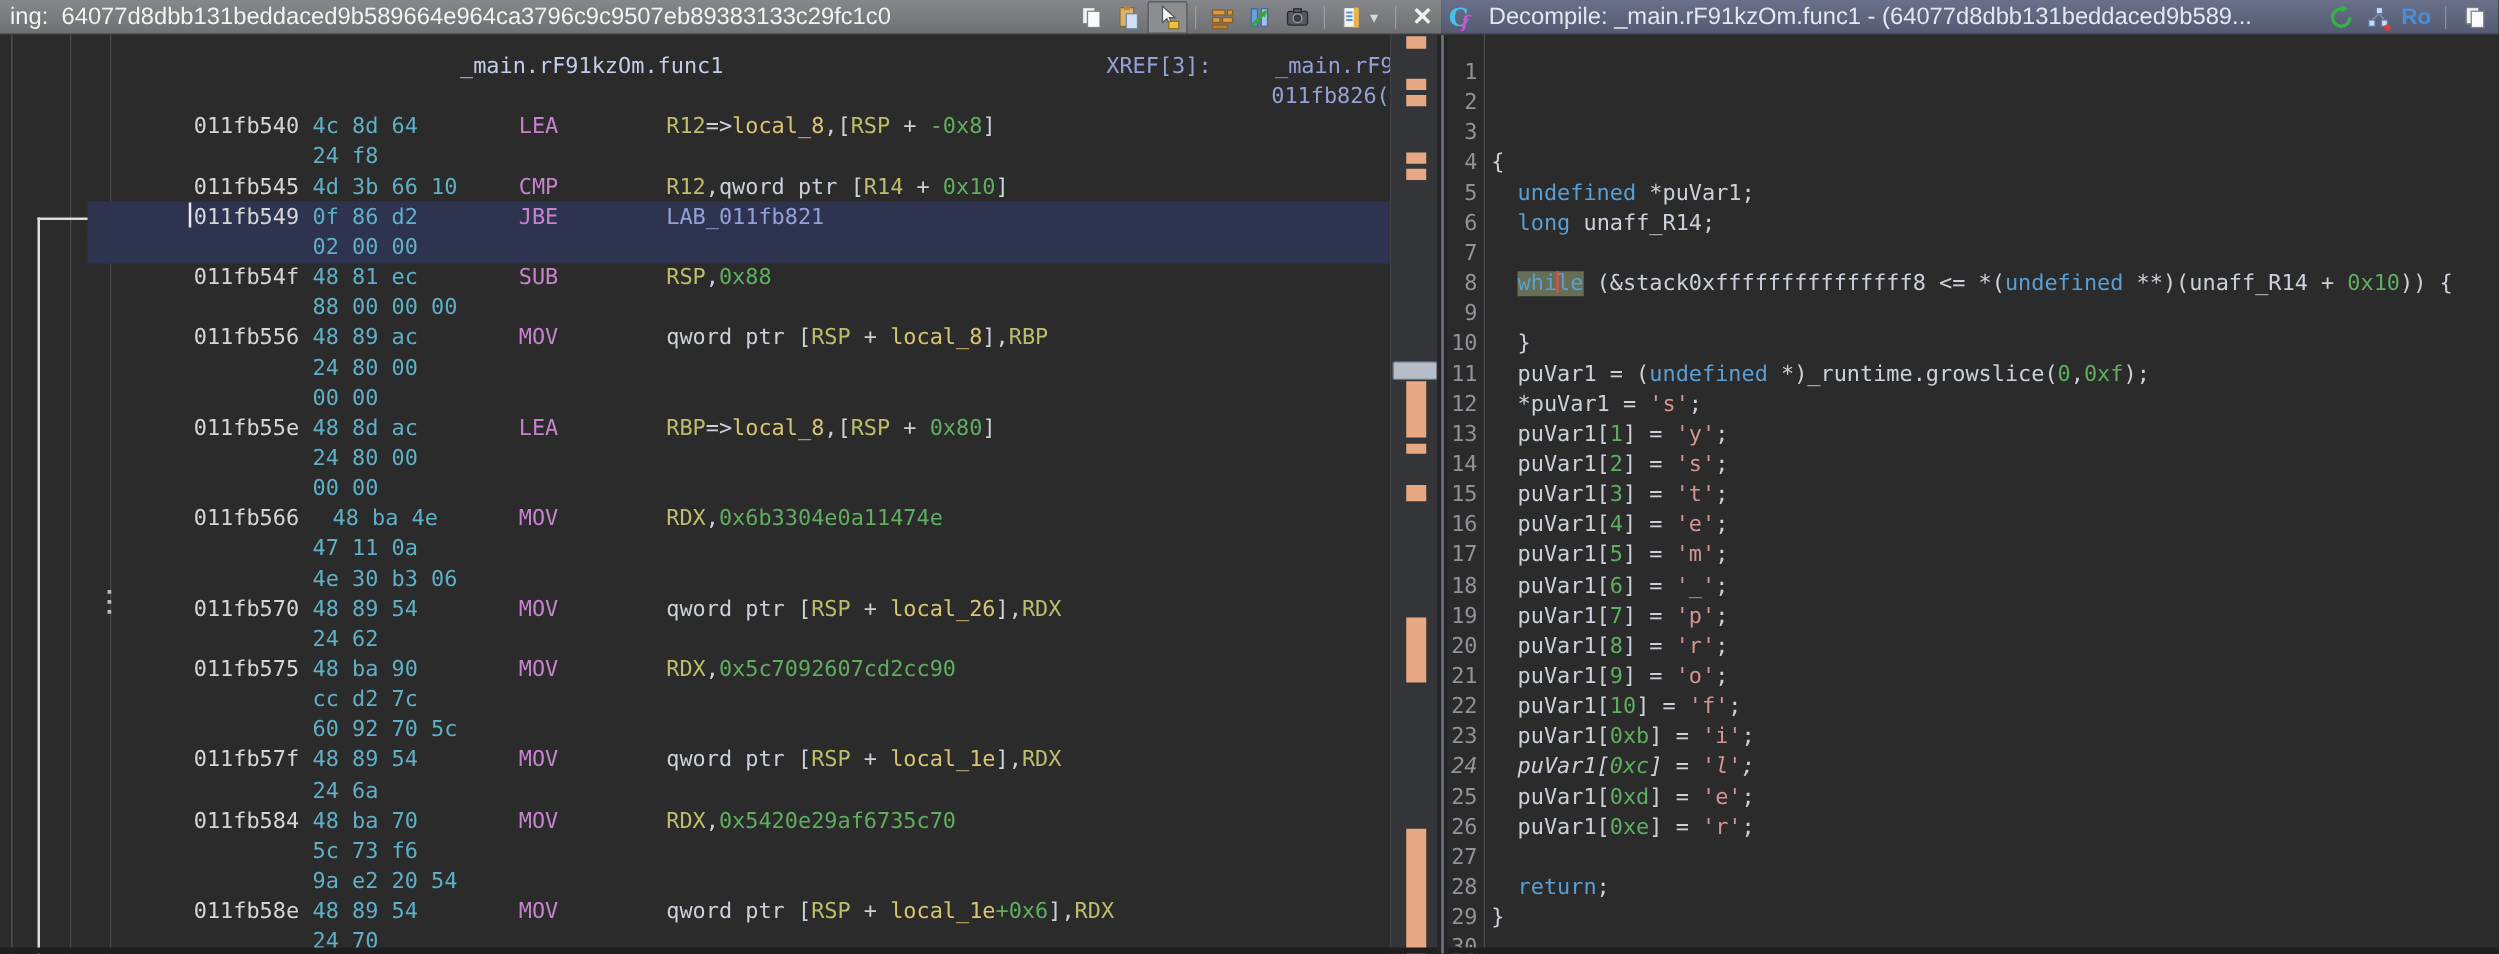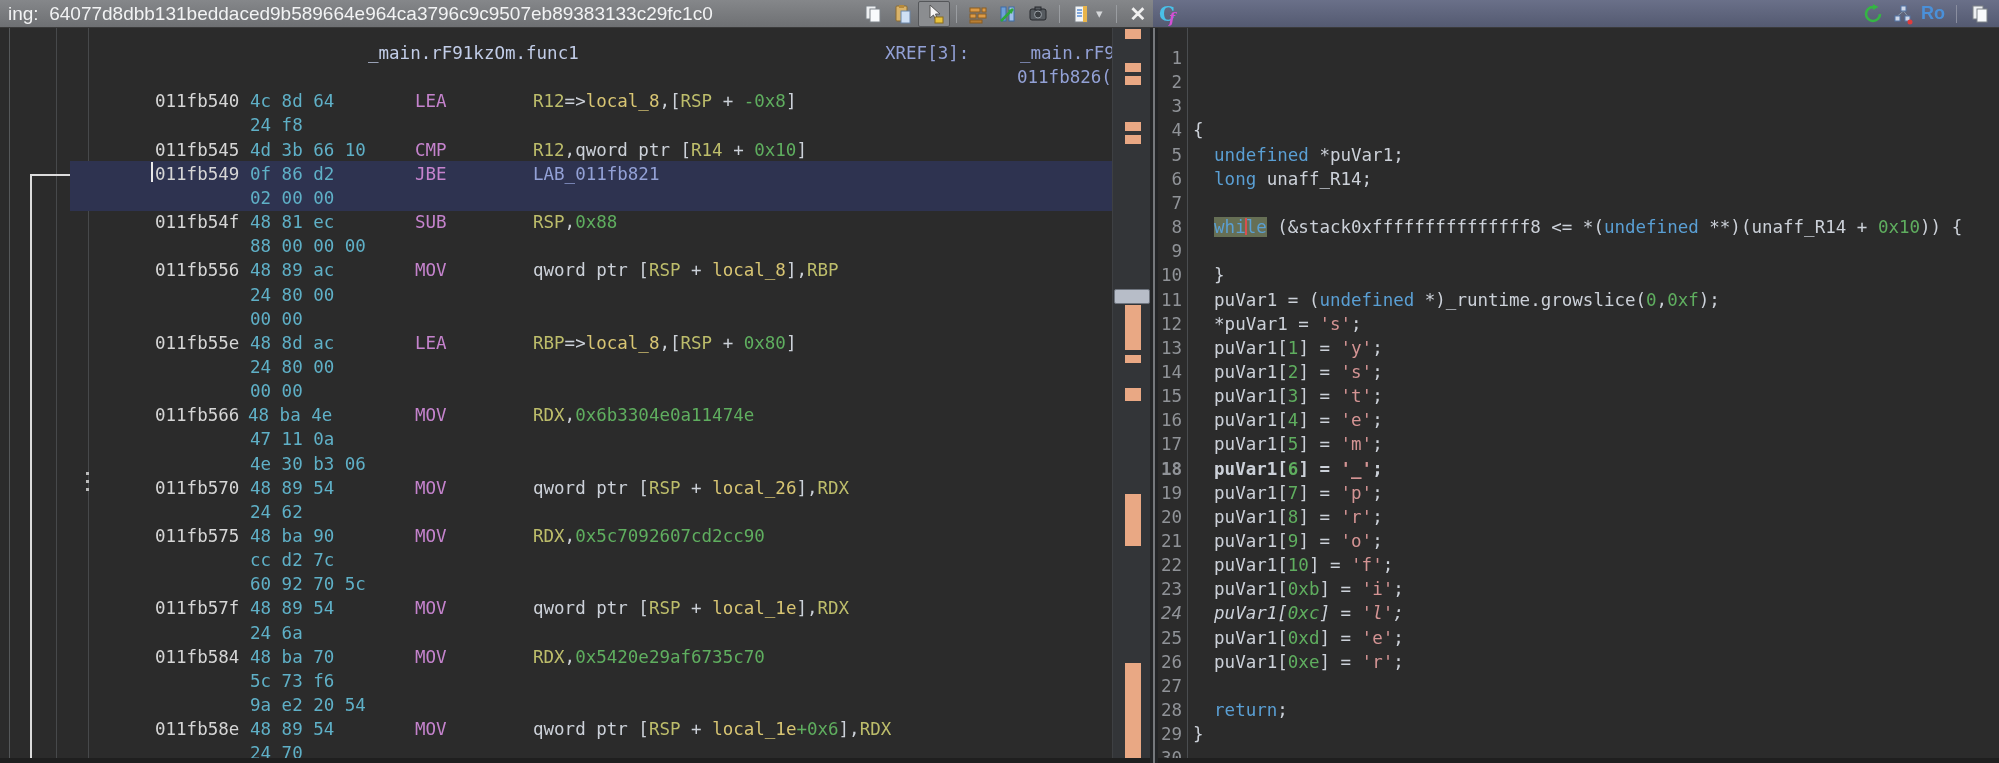--- a/index.html
+++ b/index.html
@@ -121,20 +121,21 @@
           <line x1="7" y1="13" x2="12" y2="13" stroke="#5b8fd4" stroke-width="1.5"></line>
         </svg>
     </div>
     <span class="dd-caret">▾</span>
     <span class="tb-sep"></span>
     <div class="tbtn"><span class="close-x">✕</span></div>
   </div>
 
   <div class="tb tb-right">
     <span class="dc-icon"><span class="c">C</span><span class="f">f</span></span>
+    <span class="tb-title">Decompile: _main.rF91kzOm.func1 - (64077d8dbb131beddaced9b589...</span>
     <span class="tb-spacer"></span>
     <div class="tbtn">
       <svg viewBox="0 0 22 22">
           <path d="M11 4 a7 7 0 1 0 7 7" fill="none" stroke="#35b544" stroke-width="2.6"></path>
           <path d="M11 1 l5.5 3 -5.5 3 z" fill="#35b544"></path>
         </svg>
     </div>
     <div class="tbtn">
       <svg viewBox="0 0 22 22">
           <path d="M11.5 8 L5.5 13 M11.5 8 L15.5 13" stroke="#8899aa"></path>
@@ -178,21 +179,21 @@
         <div class="lrow hl" style="top: 133.75px;"><span class="lst-caret"></span><span class="c-addr" style="left: 155px;">011fb549</span><span class="c-bytes" style="left: 250px;">0f 86 d2</span><span class="c-mnem" style="left: 415px;">JBE</span><span class="c-ops" style="left: 533px;"><span class="tk-lab">LAB_011fb821</span></span></div>
         <div class="lrow hl" style="top: 157.9px;"><span class="c-bytes" style="left: 250px;">02 00 00</span></div>
         <div class="lrow" style="top: 182.05px;"><span class="c-addr" style="left: 155px;">011fb54f</span><span class="c-bytes" style="left: 250px;">48 81 ec</span><span class="c-mnem" style="left: 415px;">SUB</span><span class="c-ops" style="left: 533px;"><span class="tk-reg">RSP</span><span class="tk-pln">,</span><span class="tk-num">0x88</span></span></div>
         <div class="lrow" style="top: 206.2px;"><span class="c-bytes" style="left: 250px;">88 00 00 00</span></div>
         <div class="lrow" style="top: 230.35px;"><span class="c-addr" style="left: 155px;">011fb556</span><span class="c-bytes" style="left: 250px;">48 89 ac</span><span class="c-mnem" style="left: 415px;">MOV</span><span class="c-ops" style="left: 533px;"><span class="tk-pln">qword ptr [</span><span class="tk-reg">RSP</span><span class="tk-pln"> + </span><span class="tk-var">local_8</span><span class="tk-pln">],</span><span class="tk-reg">RBP</span></span></div>
         <div class="lrow" style="top: 254.5px;"><span class="c-bytes" style="left: 250px;">24 80 00</span></div>
         <div class="lrow" style="top: 278.65px;"><span class="c-bytes" style="left: 250px;">00 00</span></div>
         <div class="lrow" style="top: 302.8px;"><span class="c-addr" style="left: 155px;">011fb55e</span><span class="c-bytes" style="left: 250px;">48 8d ac</span><span class="c-mnem" style="left: 415px;">LEA</span><span class="c-ops" style="left: 533px;"><span class="tk-reg">RBP</span><span class="tk-pln">=&gt;</span><span class="tk-var">local_8</span><span class="tk-pln">,[</span><span class="tk-reg">RSP</span><span class="tk-pln"> + </span><span class="tk-num">0x80</span><span class="tk-pln">]</span></span></div>
         <div class="lrow" style="top: 326.95px;"><span class="c-bytes" style="left: 250px;">24 80 00</span></div>
         <div class="lrow" style="top: 351.1px;"><span class="c-bytes" style="left: 250px;">00 00</span></div>
-        <div class="lrow" style="top: 375.25px;"><span class="c-addr" style="left: 155px;">011fb566</span><span class="c-bytes" style="left: 248px;">48 ba 4e</span><span class="c-mnem" style="left: 415px;">MOV</span><span class="c-ops" style="left: 533px;"><span class="tk-reg">RDX</span><span class="tk-pln">,</span><span class="tk-num">0x6b3304e0a11474e</span></span></div>
+        <div class="lrow" style="top: 375.25px;"><span class="c-addr" style="left: 155px;">011fb566</span><span class="c-bytes" style="left: 266px;">48 ba 4e</span><span class="c-mnem" style="left: 415px;">MOV</span><span class="c-ops" style="left: 533px;"><span class="tk-reg">RDX</span><span class="tk-pln">,</span><span class="tk-num">0x6b3304e0a11474e</span></span></div>
         <div class="lrow" style="top: 399.4px;"><span class="c-bytes" style="left: 250px;">47 11 0a</span></div>
         <div class="lrow" style="top: 423.55px;"><span class="c-bytes" style="left: 250px;">4e 30 b3 06</span></div>
         <div class="lrow" style="top: 447.7px;"><span class="c-addr" style="left: 155px;">011fb570</span><span class="c-bytes" style="left: 250px;">48 89 54</span><span class="c-mnem" style="left: 415px;">MOV</span><span class="c-ops" style="left: 533px;"><span class="tk-pln">qword ptr [</span><span class="tk-reg">RSP</span><span class="tk-pln"> + </span><span class="tk-var">local_26</span><span class="tk-pln">],</span><span class="tk-reg">RDX</span></span></div>
         <div class="lrow" style="top: 471.85px;"><span class="c-bytes" style="left: 250px;">24 62</span></div>
         <div class="lrow" style="top: 496px;"><span class="c-addr" style="left: 155px;">011fb575</span><span class="c-bytes" style="left: 250px;">48 ba 90</span><span class="c-mnem" style="left: 415px;">MOV</span><span class="c-ops" style="left: 533px;"><span class="tk-reg">RDX</span><span class="tk-pln">,</span><span class="tk-num">0x5c7092607cd2cc90</span></span></div>
         <div class="lrow" style="top: 520.15px;"><span class="c-bytes" style="left: 250px;">cc d2 7c</span></div>
         <div class="lrow" style="top: 544.3px;"><span class="c-bytes" style="left: 250px;">60 92 70 5c</span></div>
         <div class="lrow" style="top: 568.45px;"><span class="c-addr" style="left: 155px;">011fb57f</span><span class="c-bytes" style="left: 250px;">48 89 54</span><span class="c-mnem" style="left: 415px;">MOV</span><span class="c-ops" style="left: 533px;"><span class="tk-pln">qword ptr [</span><span class="tk-reg">RSP</span><span class="tk-pln"> + </span><span class="tk-var">local_1e</span><span class="tk-pln">],</span><span class="tk-reg">RDX</span></span></div>
         <div class="lrow" style="top: 592.6px;"><span class="c-bytes" style="left: 250px;">24 6a</span></div>
         <div class="lrow" style="top: 616.75px;"><span class="c-addr" style="left: 155px;">011fb584</span><span class="c-bytes" style="left: 250px;">48 ba 70</span><span class="c-mnem" style="left: 415px;">MOV</span><span class="c-ops" style="left: 533px;"><span class="tk-reg">RDX</span><span class="tk-pln">,</span><span class="tk-num">0x5420e29af6735c70</span></span></div>
@@ -233,21 +234,21 @@
         <div class="dline" style="top: 187.05px;"><span class="ln">8</span><span class="code"><span class="tk-pln">  </span><span class="sel"><span>whi</span><span class="caret-red"></span><span>le</span></span><span class="tk-pln"> (&amp;stack0xfffffffffffffff8 &lt;= *(</span><span class="tk-kw">undefined</span><span class="tk-pln"> **)(unaff_R14 + </span><span class="tk-num">0x10</span><span class="tk-pln">)) {</span></span></div>
         <div class="dline" style="top: 211.2px;"><span class="ln">9</span></div>
         <div class="dline" style="top: 235.35px;"><span class="ln">10</span><span class="code"><span class="tk-pln">  }</span></span></div>
         <div class="dline" style="top: 259.5px;"><span class="ln">11</span><span class="code"><span class="tk-pln">  puVar1 = (</span><span class="tk-kw">undefined</span><span class="tk-pln"> *)_runtime.growslice(</span><span class="tk-num">0</span><span class="tk-pln">,</span><span class="tk-num">0xf</span><span class="tk-pln">);</span></span></div>
         <div class="dline" style="top: 283.65px;"><span class="ln">12</span><span class="code"><span class="tk-pln">  *puVar1 = </span><span class="tk-chr">'s'</span><span class="tk-pln">;</span></span></div>
         <div class="dline" style="top: 307.8px;"><span class="ln">13</span><span class="code"><span class="tk-pln">  puVar1[</span><span class="tk-num">1</span><span class="tk-pln">] = </span><span class="tk-chr">'y'</span><span class="tk-pln">;</span></span></div>
         <div class="dline" style="top: 331.95px;"><span class="ln">14</span><span class="code"><span class="tk-pln">  puVar1[</span><span class="tk-num">2</span><span class="tk-pln">] = </span><span class="tk-chr">'s'</span><span class="tk-pln">;</span></span></div>
         <div class="dline" style="top: 356.1px;"><span class="ln">15</span><span class="code"><span class="tk-pln">  puVar1[</span><span class="tk-num">3</span><span class="tk-pln">] = </span><span class="tk-chr">'t'</span><span class="tk-pln">;</span></span></div>
         <div class="dline" style="top: 380.25px;"><span class="ln">16</span><span class="code"><span class="tk-pln">  puVar1[</span><span class="tk-num">4</span><span class="tk-pln">] = </span><span class="tk-chr">'e'</span><span class="tk-pln">;</span></span></div>
         <div class="dline" style="top: 404.4px;"><span class="ln">17</span><span class="code"><span class="tk-pln">  puVar1[</span><span class="tk-num">5</span><span class="tk-pln">] = </span><span class="tk-chr">'m'</span><span class="tk-pln">;</span></span></div>
-        <div class="dline" style="top: 428.55px; font-weight: bold;"><span class="ln">18</span><span class="code"><span class="tk-pln">  puVar1[</span><span class="tk-num">6</span><span class="tk-pln">] = </span><span class="tk-chr">'_'</span><span class="tk-pln">;</span></span></div>
+        <div class="dline" style="top: 428.55px;"><span class="ln">18</span><span class="code"><span class="tk-pln">  puVar1[</span><span class="tk-num">6</span><span class="tk-pln">] = </span><span class="tk-chr">'_'</span><span class="tk-pln">;</span></span></div>
         <div class="dline" style="top: 452.7px;"><span class="ln">19</span><span class="code"><span class="tk-pln">  puVar1[</span><span class="tk-num">7</span><span class="tk-pln">] = </span><span class="tk-chr">'p'</span><span class="tk-pln">;</span></span></div>
         <div class="dline" style="top: 476.85px;"><span class="ln">20</span><span class="code"><span class="tk-pln">  puVar1[</span><span class="tk-num">8</span><span class="tk-pln">] = </span><span class="tk-chr">'r'</span><span class="tk-pln">;</span></span></div>
         <div class="dline" style="top: 501px;"><span class="ln">21</span><span class="code"><span class="tk-pln">  puVar1[</span><span class="tk-num">9</span><span class="tk-pln">] = </span><span class="tk-chr">'o'</span><span class="tk-pln">;</span></span></div>
         <div class="dline" style="top: 525.15px;"><span class="ln">22</span><span class="code"><span class="tk-pln">  puVar1[</span><span class="tk-num">10</span><span class="tk-pln">] = </span><span class="tk-chr">'f'</span><span class="tk-pln">;</span></span></div>
         <div class="dline" style="top: 549.3px;"><span class="ln">23</span><span class="code"><span class="tk-pln">  puVar1[</span><span class="tk-num">0xb</span><span class="tk-pln">] = </span><span class="tk-chr">'i'</span><span class="tk-pln">;</span></span></div>
         <div class="dline" style="top: 573.45px; font-style: italic;"><span class="ln">24</span><span class="code"><span class="tk-pln">  puVar1[</span><span class="tk-num">0xc</span><span class="tk-pln">] = </span><span class="tk-chr">'l'</span><span class="tk-pln">;</span></span></div>
         <div class="dline" style="top: 597.6px;"><span class="ln">25</span><span class="code"><span class="tk-pln">  puVar1[</span><span class="tk-num">0xd</span><span class="tk-pln">] = </span><span class="tk-chr">'e'</span><span class="tk-pln">;</span></span></div>
         <div class="dline" style="top: 621.75px;"><span class="ln">26</span><span class="code"><span class="tk-pln">  puVar1[</span><span class="tk-num">0xe</span><span class="tk-pln">] = </span><span class="tk-chr">'r'</span><span class="tk-pln">;</span></span></div>
         <div class="dline" style="top: 645.9px;"><span class="ln">27</span></div>
         <div class="dline" style="top: 670.05px;"><span class="ln">28</span><span class="code"><span class="tk-pln">  </span><span class="tk-kw">return</span><span class="tk-pln">;</span></span></div>

